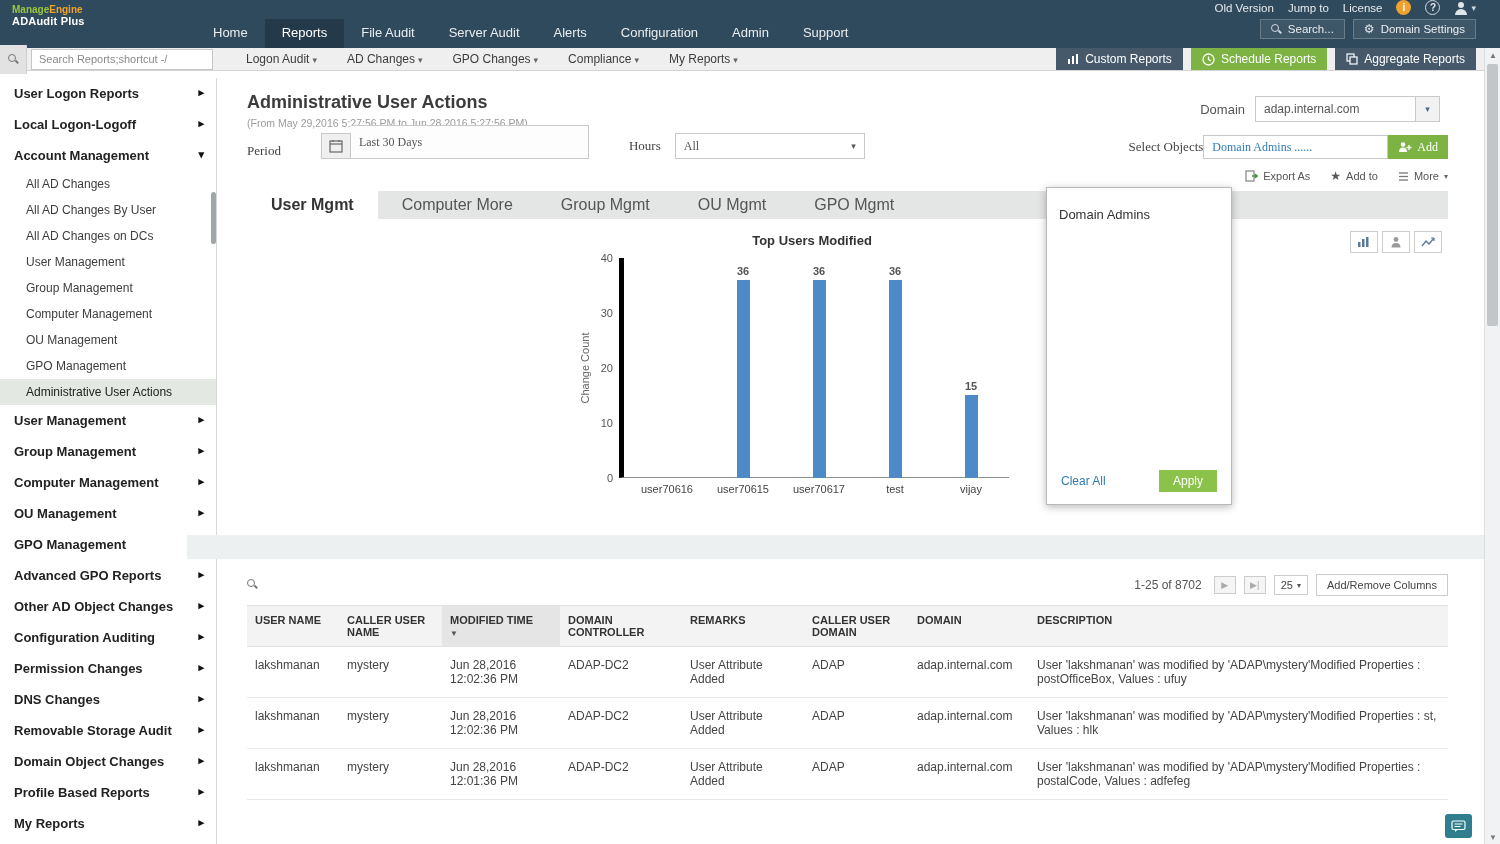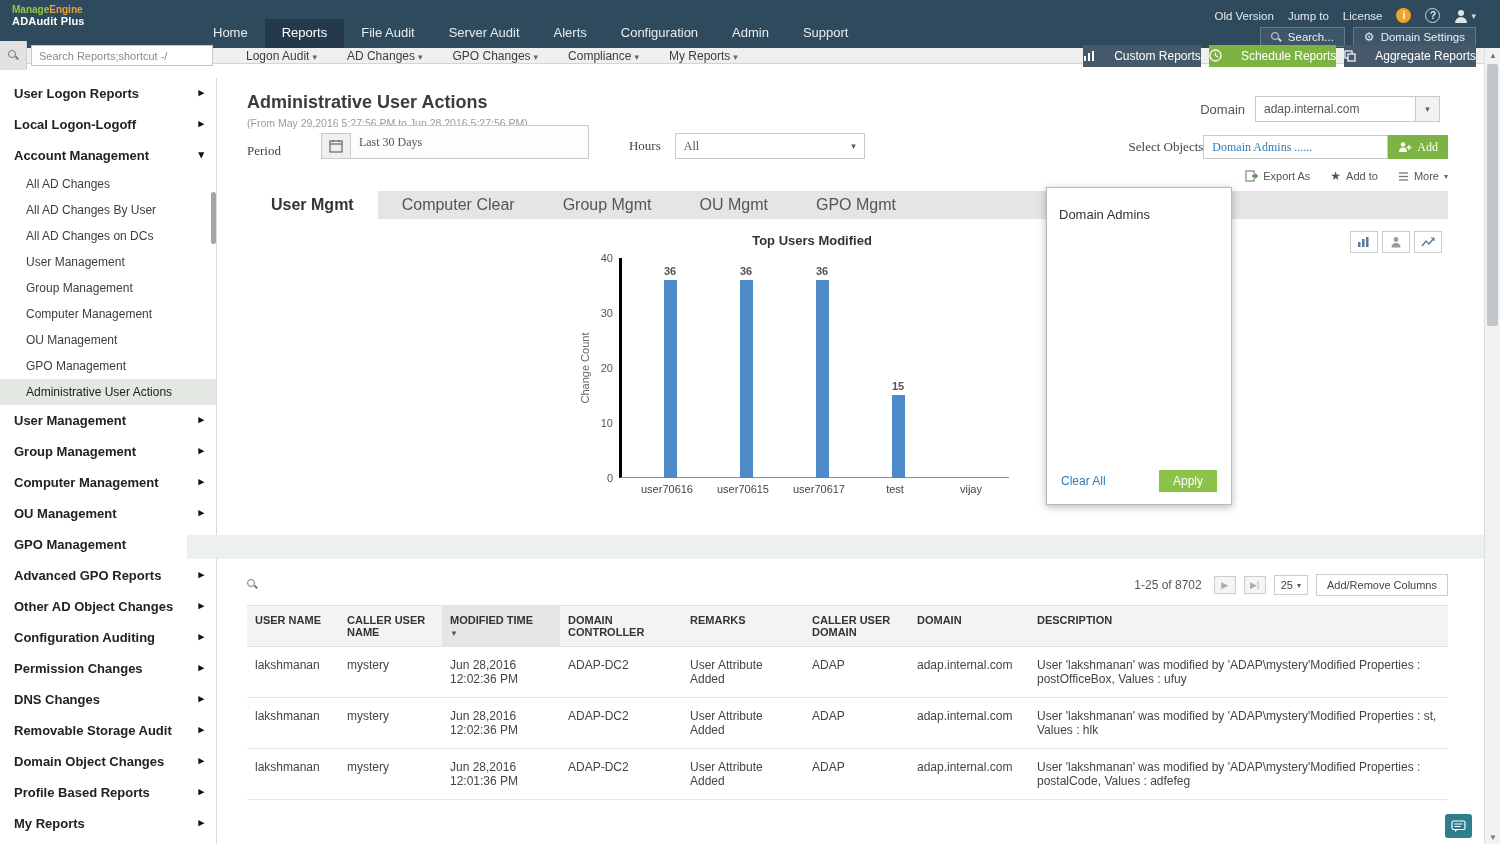--- a/index.html
+++ b/index.html
@@ -8,48 +8,48 @@
 
   
   .topbar { position:absolute; top:0; left:0; width:1500px; height:48px; background:#2f4a5d; display:flex; }
   .brand { width:196px; padding:4px 0 0 12px; }
   .brand .me { font-size:10px; font-weight:bold; }
   .brand .me .g { color:#9ac63f; } .brand .me .o { color:#f0a22e; }
   .brand .prod { color:#fff; font-size:11px; font-weight:bold; letter-spacing:.2px; margin-top:0px; }
   .mainnav { display:flex; align-items:flex-end; }
   .nav-item { color:#e9edf0; font-size:13px; padding:6px 17px 8px; cursor:pointer; }
   .nav-item.active { background:#243a4b; color:#fff; }
-  .topbar-right { margin-left:auto; display:flex; flex-direction:column; align-items:flex-end; padding:8px 24px 0 0; }
+  .topbar-right { margin-left:auto; display:flex; flex-direction:column; align-items:flex-end; padding:0 24px 0 0; }
   .tr-row1 { display:flex; align-items:center; gap:14px; color:#e6eaee; font-size:11.5px; }
   .tr-row1 .lnk { cursor:pointer; }
   .ico-circle { width:15px; height:15px; border-radius:50%; background:#f0a22e; display:inline-flex; align-items:center; justify-content:center; color:#fff; font-size:10px; font-weight:bold; }
   .ico-q { width:15px; height:15px; border-radius:50%; border:1px solid #cfd8de; color:#e6eaee; font-size:10px; font-weight:bold; display:inline-flex; align-items:center; justify-content:center; }
   .ico-user { position:relative; width:14px; height:14px; display:inline-block; }
   .ico-user::before { content:''; position:absolute; left:4px; top:1px; width:6px; height:6px; border-radius:50%; background:#dfe6ea; }
   .ico-user::after { content:''; position:absolute; left:1px; top:8px; width:12px; height:6px; border-radius:6px 6px 0 0; background:#dfe6ea; }
   .caret { font-size:9px; color:#cfd8de; }
   .tr-row2 { display:flex; gap:8px; margin-top:4px; }
   .hdr-btn { display:flex; align-items:center; gap:6px; background:rgba(255,255,255,.07); border:1px solid rgba(255,255,255,.22); color:#e9edf0; font-size:11.5px; padding:2px 10px; cursor:pointer; }
   .mag { position:relative; width:11px; height:11px; display:inline-block; }
   .mag::before { content:''; position:absolute; left:0; top:0; width:6px; height:6px; border:1.5px solid #cfd8de; border-radius:50%; }
   .mag.dark::before { border-color:#777; }
   .mag::after { content:''; position:absolute; left:7px; top:7px; width:4px; height:1.5px; background:#cfd8de; transform:rotate(45deg); }
   .mag.dark::after { background:#777; }
   .gear { font-size:12px; color:#dfe6ea; }
 
   
-  .toolbar { position:absolute; top:48px; left:0; width:1500px; height:16px; background:#efefef; border-bottom:1px solid #d4d4d4; display:flex; align-items:center; }
+  .toolbar { position:absolute; top:48px; left:0; width:1500px; height:23px; background:#efefef; border-bottom:1px solid #d4d4d4; display:flex; align-items:center; }
   .tb-magbox { width:27px; height:29px; background:#e2e2e2; border-right:1px solid #cfcfcf; display:flex; align-items:center; justify-content:center; }
   .tb-search { width:182px; height:21px; border:1px solid #c6c6c6; background:#fff; font-size:11px; color:#666; padding:0 7px; margin-left:4px; font-family:"Liberation Sans",sans-serif; }
   .tb-search::placeholder { color:#8a8a8a; }
   .tb-menus { display:flex; margin-left:18px; }
   .tb-menu { font-size:12px; color:#3c3c3c; padding:0 15px; cursor:pointer;text-align:right; }
   .tb-menu .c { font-size:9px; color:#666; margin-left:3px; }
   .tb-actions { margin-left:auto; display:flex; gap:8px; padding-right:24px; }
-  .act-btn { height:22px; display:flex; align-items:center; gap:19px; padding:0 0; font-size:12px; color:#fff; cursor:pointer; }
+  .act-btn { height:22px; display:flex; align-items:center; gap:6px; padding:0 11px; font-size:12px; color:#fff; cursor:pointer; }
   .act-dark { background:#46596a; }
   .act-green { background:#7cb342; }
 
   
   .sidebar { position:absolute; top:78px; left:0; width:217px; bottom:0; background:#fff; border-right:1px solid #d8d8d8; overflow:hidden; }
   .side-item { position:relative; padding:8px 24px 8px 14px; font-size:13px; font-weight:bold; color:#222; cursor:pointer; }
   .side-item .arr { position:absolute; right:12px; top:8px; font-size:11px; color:#111; }
   .side-child { padding:6px 10px 6px 26px; font-size:12px; color:#3d3d3d; cursor:pointer; }
   .side-child.selected { background:#e4e8e2; color:#222; }
   .side-thumb { position:absolute; left:211px; top:192px; width:5px; height:52px; background:#9fa6aa; border-radius:3px; }
@@ -88,21 +88,21 @@
   .ci-btn { width:28px; height:22px; border:1px solid #ccc; background:#fff; display:flex; align-items:center; justify-content:center; cursor:pointer; }
   .chart-title { text-align:center; font-size:13px; font-weight:bold; color:#333; padding-top:14px; width:470px; margin-left:330px; }
   .chart-body { display:flex; margin-left:330px; margin-top:10px; }
   .ylab { width:16px; height:220px; display:flex; align-items:center; justify-content:center; }
   .ylab span { transform:rotate(-90deg); white-space:nowrap; font-size:11px; color:#666; }
   .yaxis { position:relative; width:26px; height:220px; }
   .yaxis span { position:absolute; right:6px; font-size:11px; color:#555; }
   .yaxis span:nth-child(1){ top:-6px; } .yaxis span:nth-child(2){ top:49px; }
   .yaxis span:nth-child(3){ top:104px; } .yaxis span:nth-child(4){ top:159px; }
   .yaxis span:nth-child(5){ top:214px; }
-  .plot { border-left:3px solid #000000; border-bottom:1px solid #8f8f8f; height:220px; display:flex; padding-left:10px; }
+  .plot { border-left:5px solid #000000; border-bottom:1px solid #8f8f8f; height:220px; display:flex; padding-left:10px;justify-content:flex-end; }
   .bar-slot { width:76px; height:220px; display:flex; flex-direction:column; justify-content:flex-end; align-items:center; }
   .bar-val { font-size:11px; font-weight:bold; color:#555; margin-bottom:3px; }
   .bar { width:13px; background:#4e8ac8; }
   .xlabels { display:flex; padding-left:10px; margin-top:5px; }
   .xlabels span { width:76px; text-align:center; font-size:11px; color:#444; }
 
   .gray-band { position:absolute; left:-30px; right:-36px; height:24px; background:#edf0f0; }
 
   
   .table-wrap { padding-top:34px; }
@@ -309,21 +309,21 @@
           <line x1="1" y1="5.5" x2="10" y2="5.5" stroke="#777" stroke-width="1.3"></line>
           <line x1="1" y1="9" x2="10" y2="9" stroke="#777" stroke-width="1.3"></line>
         </svg>
       <span>More</span>
         <span class="c" style="font-size:8px;color:#666;">▾</span>
     </div>
   </div>
 
   <div class="tabs">
     <div class="tab active">User Mgmt</div>
-    <div class="tab">Computer Clear</div>
+    <div class="tab">Computer More</div>
     <div class="tab">Group Mgmt</div>
     <div class="tab">OU Mgmt</div>
     <div class="tab">GPO Mgmt</div>
   </div>
 
   <div class="chart-section">
     <div class="chart-icons">
       <div class="ci-btn">
           <svg width="14" height="12" viewBox="0 0 14 12">
             <rect x="1" y="6" width="2.5" height="5" fill="#5b7a99"></rect>

